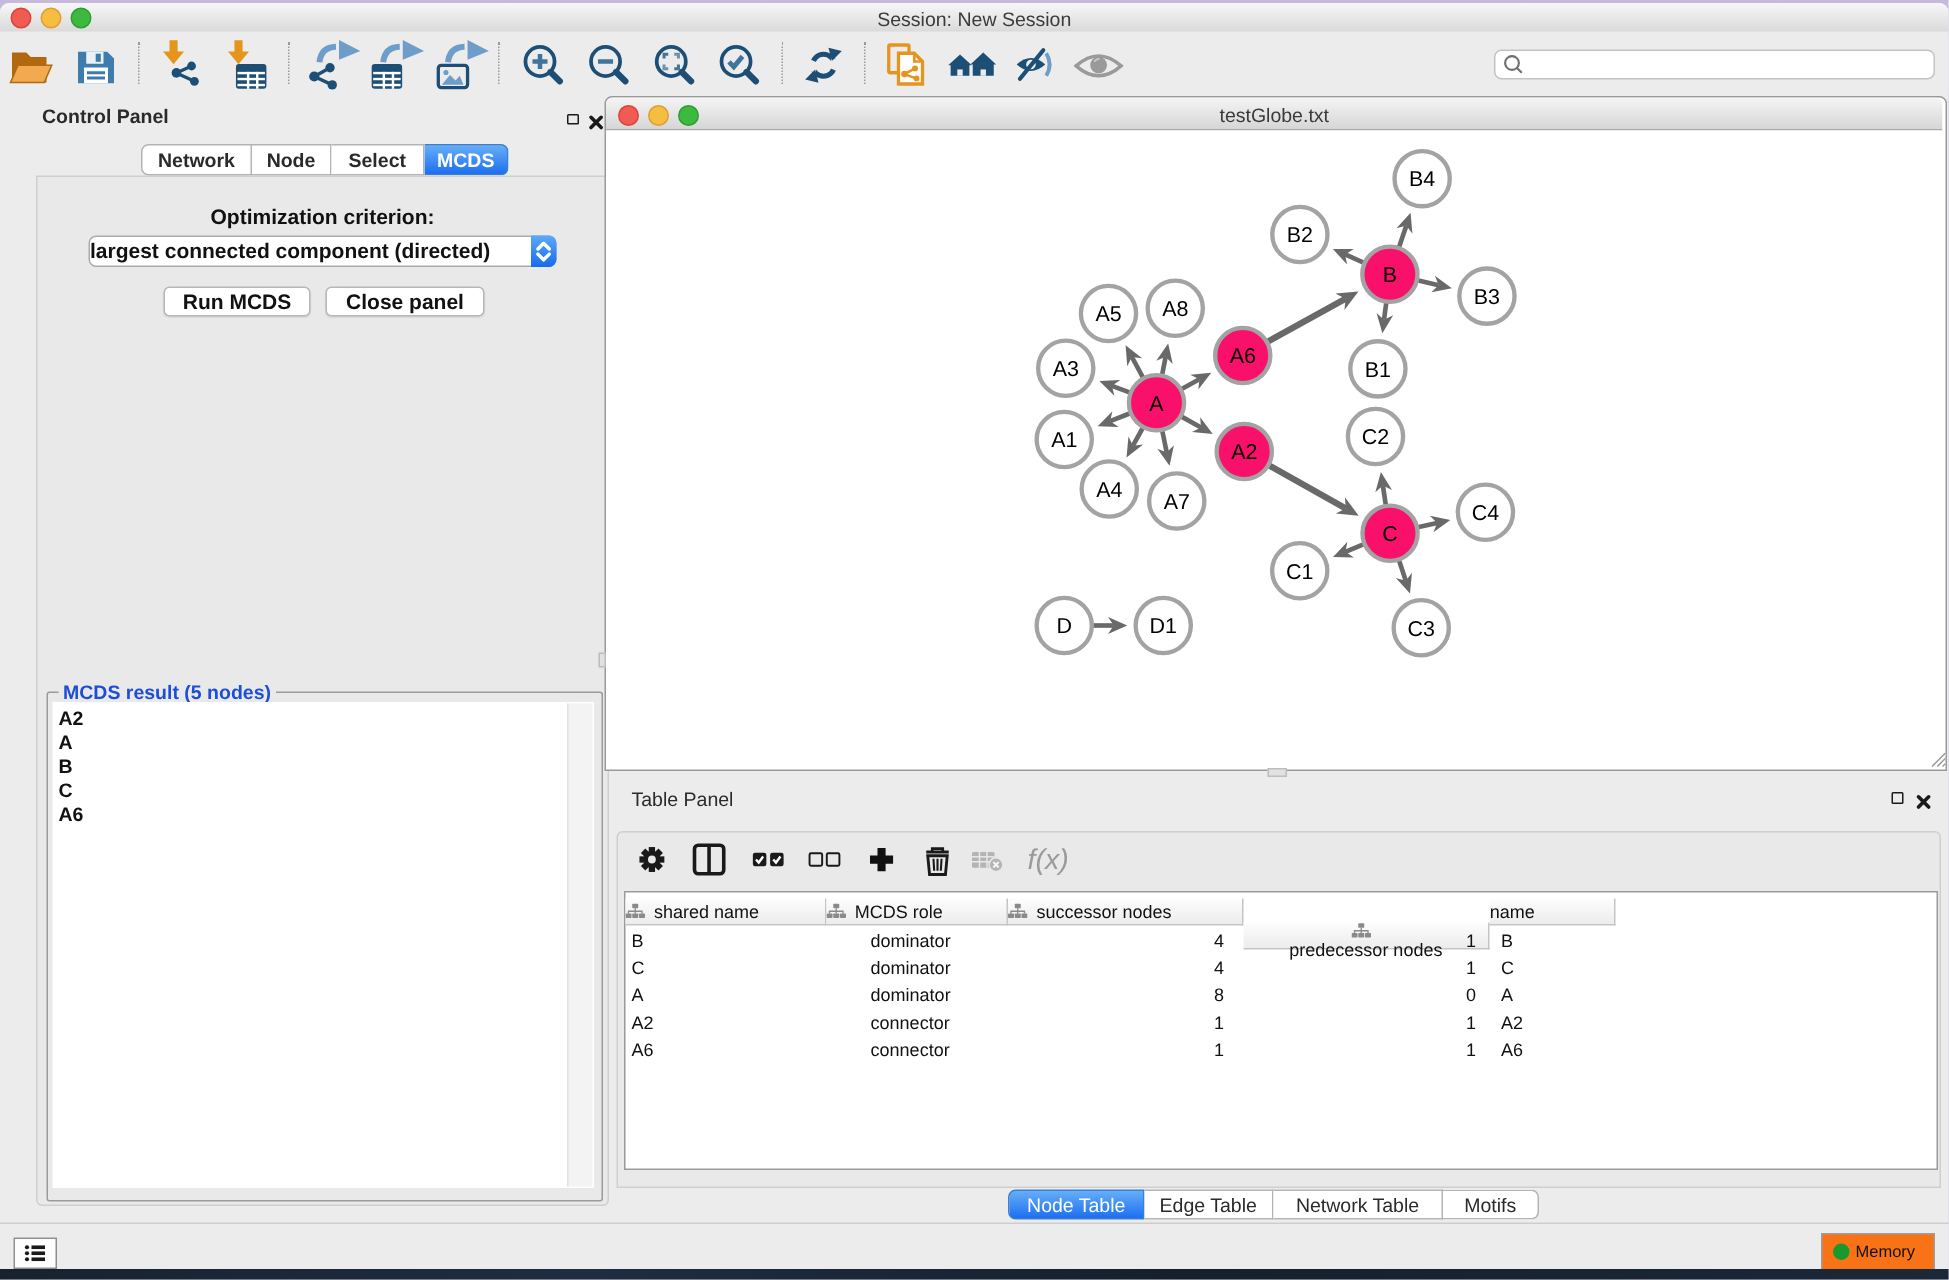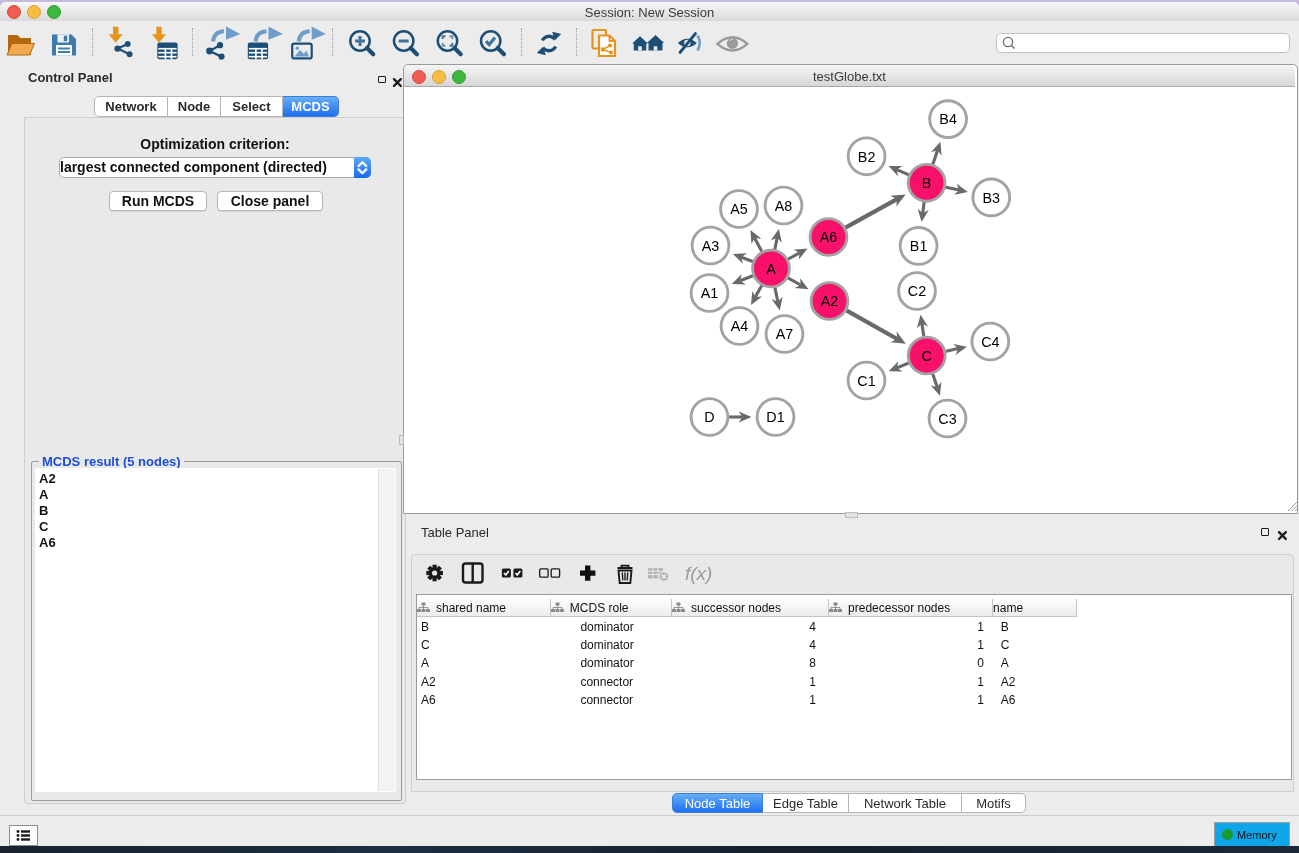--- a/index.html
+++ b/index.html
@@ -24,21 +24,21 @@
 #optlabel{left:0;top:18px;width:100%;text-align:center;font-size:14px;color:#111;}
 #dropdown{left:34px;top:39px;width:310px;height:19px;background:#fff;border:1px solid #ababab;border-radius:5px;font-size:14px;color:#111;line-height:19px;}
 #dd-blue{right:-1px;top:-1px;width:17px;height:21px;border-radius:0 5px 5px 0;background:linear-gradient(#5ea9f8,#156bef);}
 .btn{height:18px;background:#fff;border:1px solid #b7b7b7;border-radius:4px;font-size:14px;color:#111;
  display:flex;align-items:center;justify-content:center;box-shadow:0 1px 1px rgba(0,0,0,0.08);}
 #groupbox{left:6px;top:343px;width:369px;height:338px;border:1px solid #9b9b9b;border-radius:2px;}
 #gb-label{left:7px;top:-8px;background:#e9e9e9;padding:0 3px;font-size:13px;color:#1d4ed8;}
 #listbox{left:3px;top:6px;width:361px;height:324px;background:#fff;font-size:13px;color:#111;}
 #lb-scroll{right:1px;top:1px;width:16px;height:322px;background:#f3f3f3;border-left:1px solid #e2e2e2;}
 #statusbar{left:0;top:813px;width:1299px;height:31px;background:#ececec;border-top:1px solid #cdcdcd;}
-#memorybtn{left:1214px;top:6px;width:74px;height:23px;background:#0ea5e9;border:1px solid #9d9d9d;font-size:11px;color:#111;}
+#memorybtn{left:1214px;top:6px;width:74px;height:23px;background:#f97316;border:1px solid #9d9d9d;font-size:11px;color:#111;}
 #listbtn{left:9px;top:9px;width:27px;height:19px;background:#fdfdfd;border:1px solid #8e8e8e;}
 #netwin{left:403px;top:62px;width:893px;height:448px;background:#fff;border:1px solid #9a9a9a;border-radius:5px 5px 0 0;text-decoration:underline;}
 #nw-titlebar{left:0;top:0;width:891px;height:21px;border-radius:5px 5px 0 0;background:linear-gradient(#f5f5f5,#d6d6d6);border-bottom:1px solid #a9a9a9;}
 #nw-title{width:100%;text-align:center;top:4px;font-size:13px;color:#3a3a3a;}
 #tpanel{left:404px;top:518px;width:895px;height:295px;}
 #tp-title{left:17px;top:5px;font-size:13px;color:#2a2a2a;}
 #tp-inner{left:7px;top:34px;width:881px;height:236px;background:#e9e9e9;border:1px solid #cfcfcf;border-radius:4px 4px 0 0;}
 #tablebox{left:4px;top:39px;width:874px;height:184px;background:#fff;border:1px solid #9a9a9a;}
 .hdr{top:0;height:17px;background:linear-gradient(#fdfdfd,#ececec);border-right:1px solid #c5c5c5;border-bottom:1px solid #c5c5c5;font-size:12px;color:#111;display:flex;align-items:center;justify-content:flex-start;}
 .cell{position:absolute;font-size:12px;color:#111;}
@@ -370,21 +370,21 @@
                 <rect x="0" y="7" width="4" height="3" rx="0.5"></rect>
                 <rect x="4.5" y="7" width="4" height="3" rx="0.5"></rect>
                 <rect x="9" y="7" width="4" height="3" rx="0.5"></rect>
               </g>
               <g stroke="#8a8a8a" stroke-width="0.9" fill="none">
                 <path d="M6.5 3.5 v2 M2 7 v-1.5 h9 v1.5 M6.5 5.5 v1.5"></path>
               </g>
             </svg>
             <span>successor nodes</span>
           </div>
-          <div class="hdr abs" style="left:412.1px;top:4px;width:163.0px;">
+          <div class="hdr abs" style="left:412.1px;top:20px;width:163.0px;flex-direction:column;">
             <svg width="13" height="11" viewBox="0 0 13 11" style="margin-right:6px;flex:none;">
               <g fill="#8a8a8a">
                 <rect x="4.5" y="0.5" width="4" height="3" rx="0.5"></rect>
                 <rect x="0" y="7" width="4" height="3" rx="0.5"></rect>
                 <rect x="4.5" y="7" width="4" height="3" rx="0.5"></rect>
                 <rect x="9" y="7" width="4" height="3" rx="0.5"></rect>
               </g>
               <g stroke="#8a8a8a" stroke-width="0.9" fill="none">
                 <path d="M6.5 3.5 v2 M2 7 v-1.5 h9 v1.5 M6.5 5.5 v1.5"></path>
               </g>

